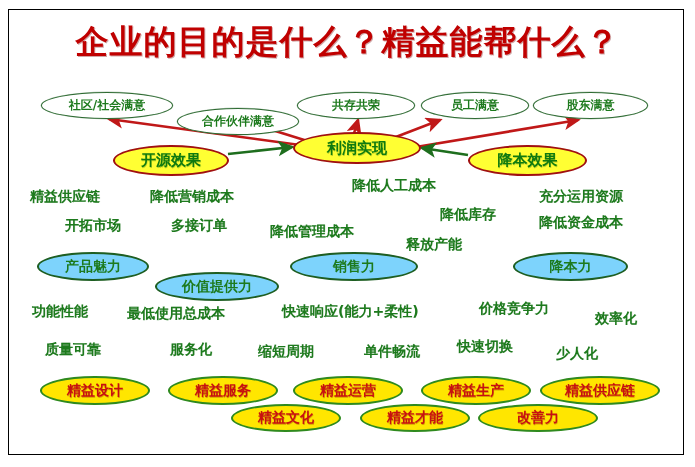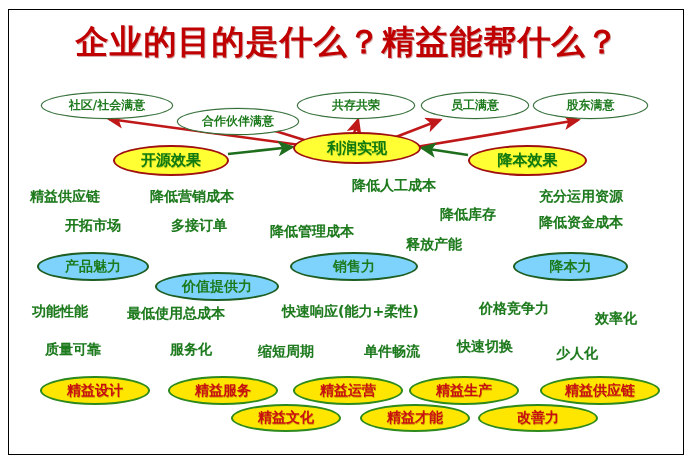--- a/index.html
+++ b/index.html
@@ -160,20 +160,20 @@
       <div class="floattext" style="left: 170px; top: 341px;">服务化</div>
       <div class="floattext" style="left: 258px; top: 343px;">缩短周期</div>
       <div class="floattext" style="left: 364px; top: 343px;">单件畅流</div>
       <div class="floattext" style="left: 457px; top: 338px;">快速切换</div>
       <div class="floattext" style="left: 556px; top: 345px;">少人化</div>
     </div>
   <div id="lean-row">
       <div class="node lean" style="left: 40px; top: 376px; width: 110px; height: 29px;">精益设计</div>
       <div class="node lean" style="left: 168px; top: 376px; width: 110px; height: 29px;">精益服务</div>
       <div class="node lean" style="left: 293px; top: 376px; width: 110px; height: 29px;">精益运营</div>
-      <div class="node lean" style="left: 409px; top: 376px; width: 110px; height: 29px;">精益生产</div>
+      <div class="node lean" style="left: 421px; top: 376px; width: 110px; height: 29px;">精益生产</div>
       <div class="node lean" style="left: 540px; top: 376px; width: 120px; height: 29px;">精益供应链</div>
       <div class="node lean" style="left: 231px; top: 404px; width: 110px; height: 28px;">精益文化</div>
       <div class="node lean" style="left: 360px; top: 404px; width: 110px; height: 28px;">精益才能</div>
       <div class="node lean" style="left: 478px; top: 404px; width: 120px; height: 28px;">改善力</div>
     </div>
 
 </div>
 
 </body></html>

